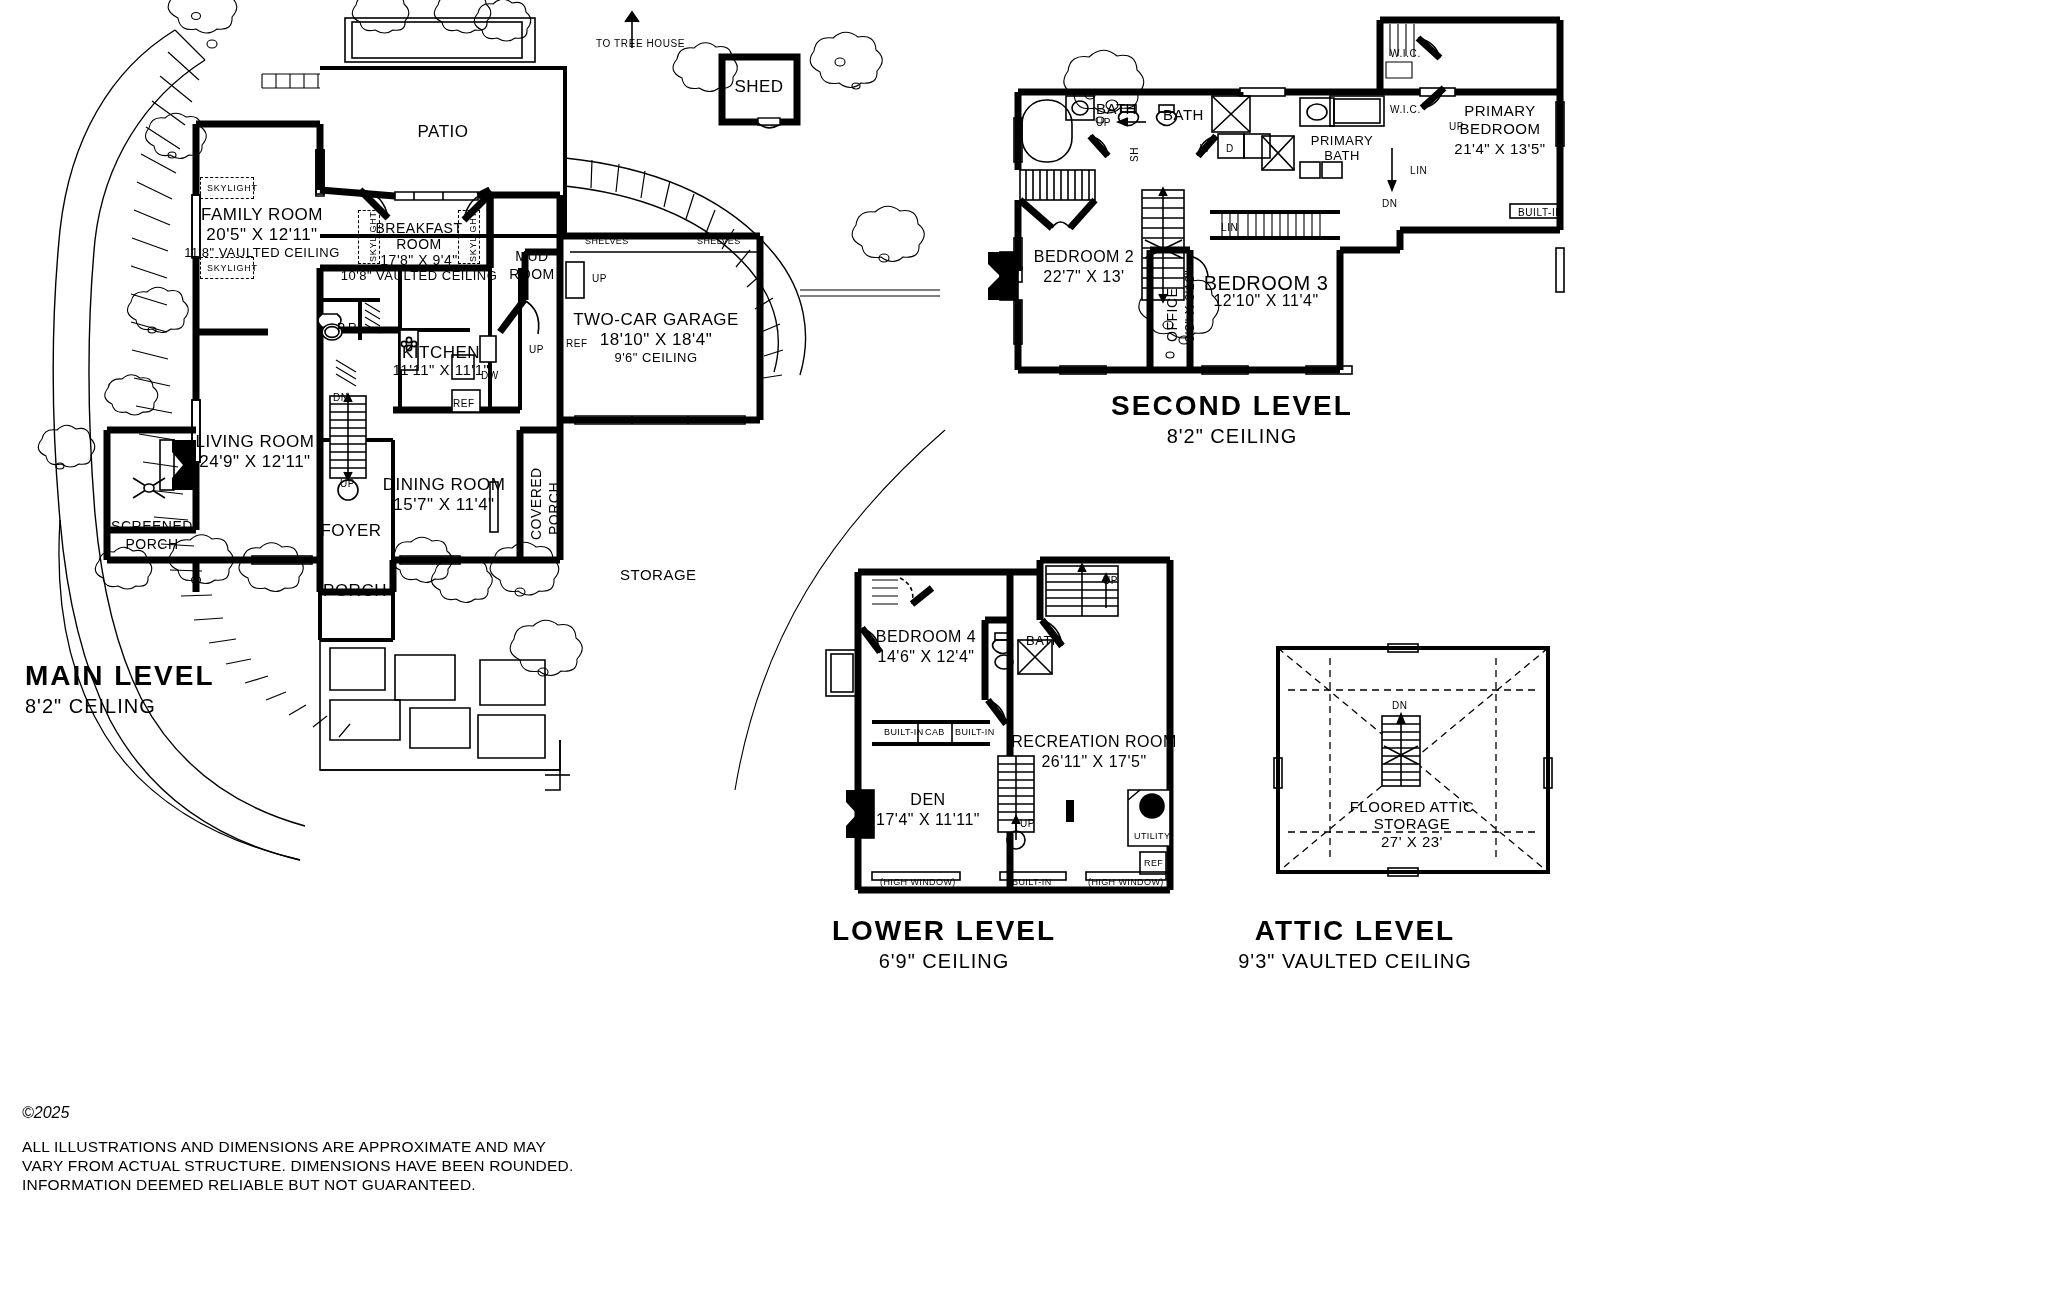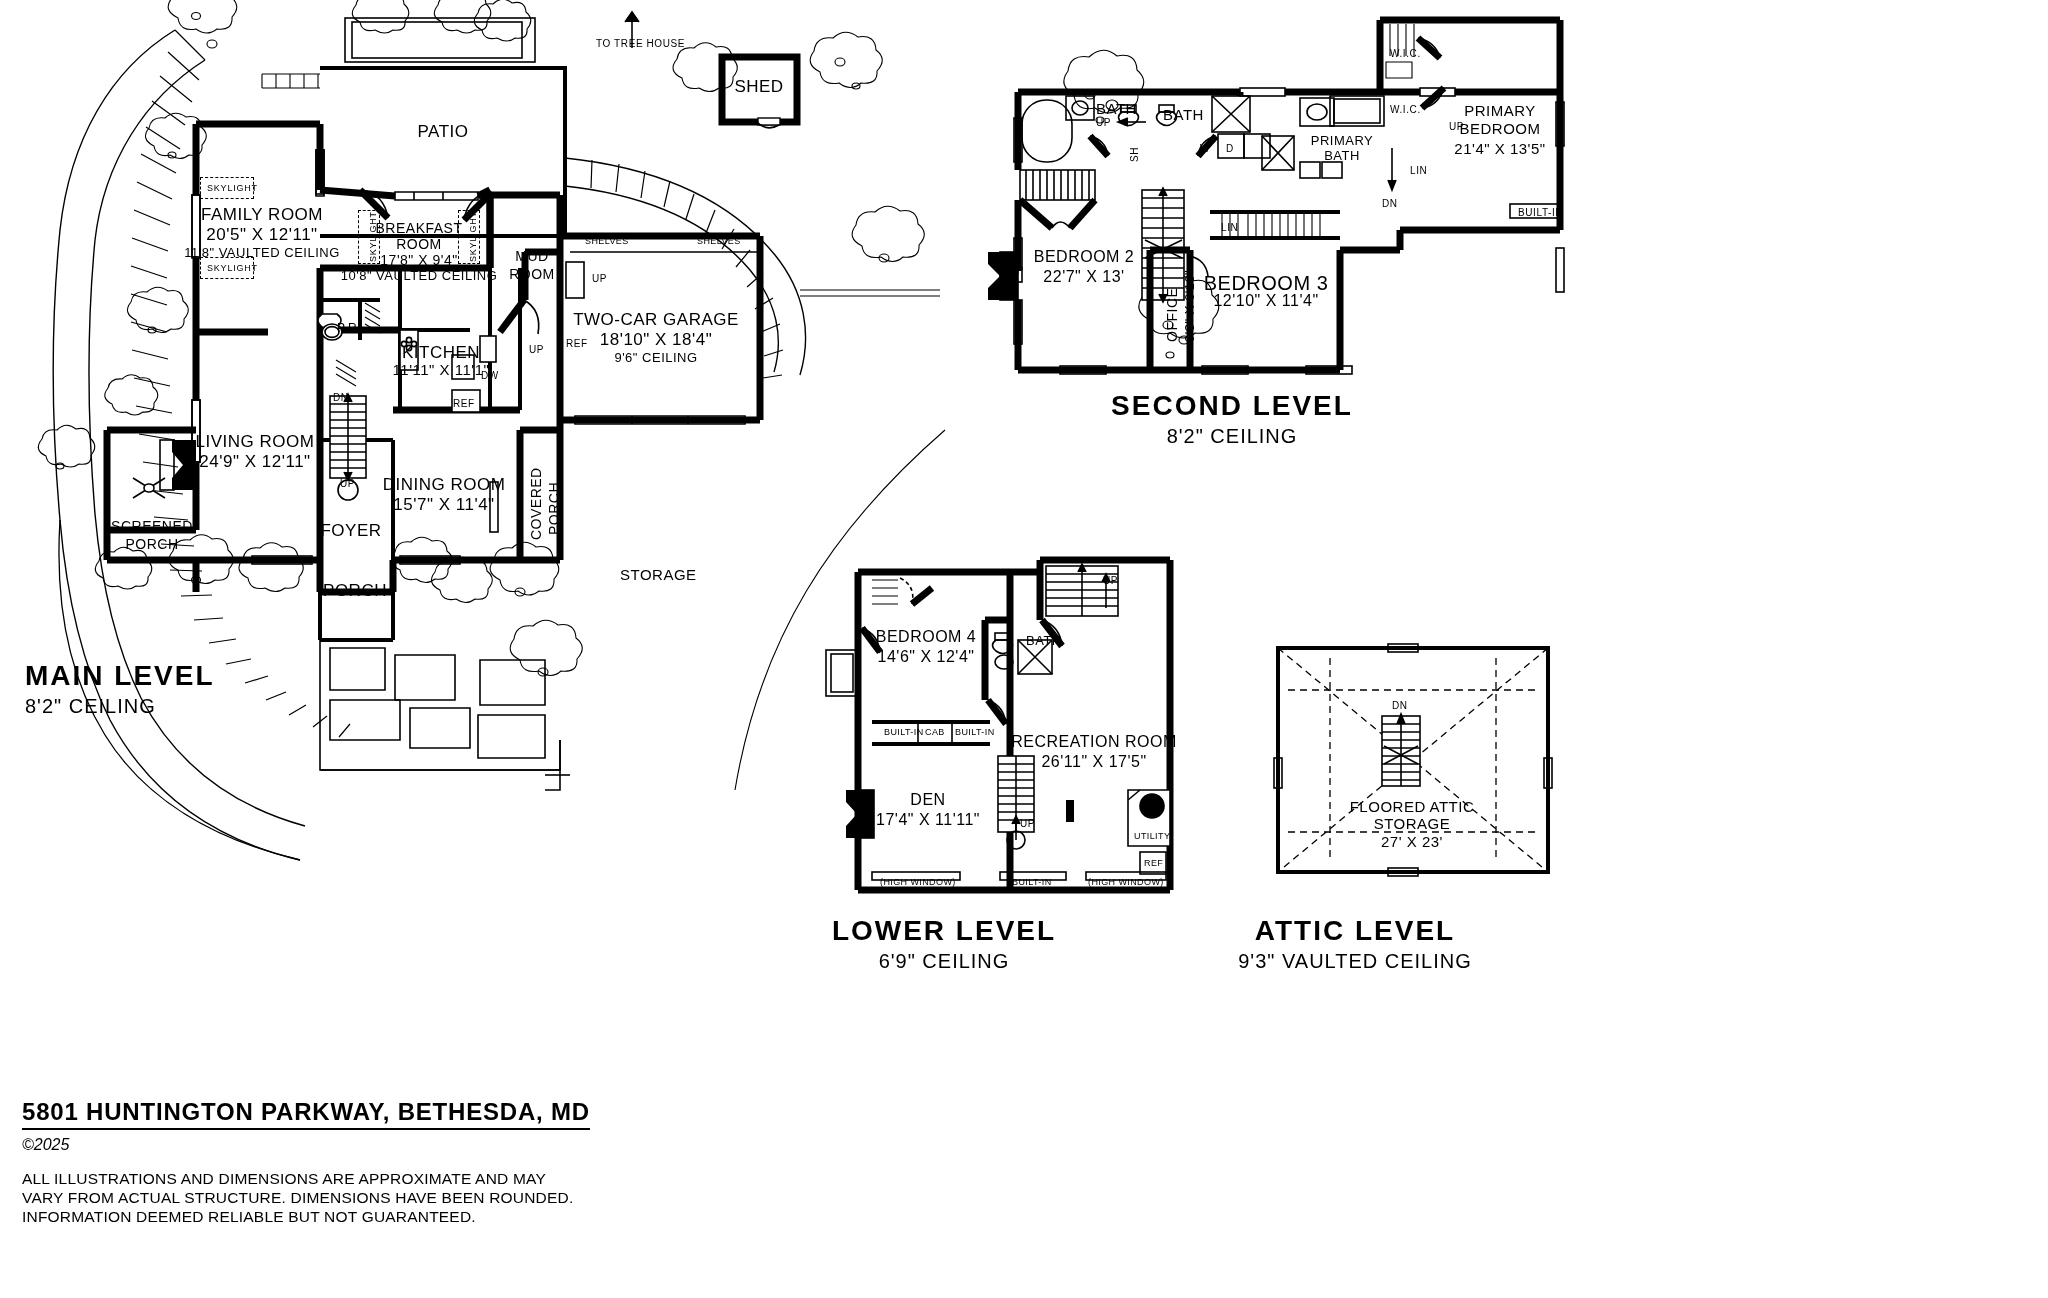--- a/index.html
+++ b/index.html
@@ -669,21 +669,20 @@
 
   <div class="lbl tiny" style="left:1392px;top:700px;">DN</div>
   <div class="lbl rm-name ctr" style="left:1412px;top:798px;font-size:15px;">FLOORED ATTIC</div>
   <div class="lbl rm-name ctr" style="left:1412px;top:815px;font-size:15px;">STORAGE</div>
   <div class="lbl rm-dim ctr" style="left:1412px;top:833px;font-size:15px;">27' X 23'</div>
 
   <div class="lbl lvl-title ctr" style="left:1355px;top:915px;">ATTIC LEVEL</div>
   <div class="lbl lvl-sub ctr" style="left:1355px;top:950px;">9'3" VAULTED CEILING</div>
 
   <div style="position:absolute;left:22px;top:1098px;">
-    <div class="addr">5801 HUNTINGTON PARKWAY, BETHESDA, MD</div>
     <div class="cpy" style="margin-top:6px;">©2025</div>
     <div class="discl" style="margin-top:16px;">ALL ILLUSTRATIONS AND DIMENSIONS ARE APPROXIMATE AND MAY</div>
     <div class="discl">VARY FROM ACTUAL STRUCTURE. DIMENSIONS HAVE BEEN ROUNDED.</div>
     <div class="discl">INFORMATION DEEMED RELIABLE BUT NOT GUARANTEED.</div>
   </div>
 
 
 </div>
 
 </body></html>

